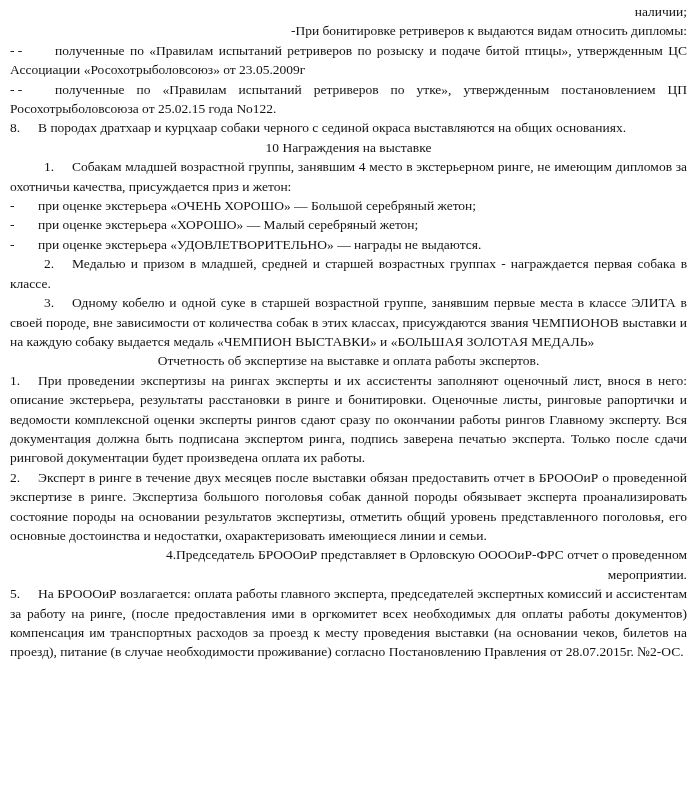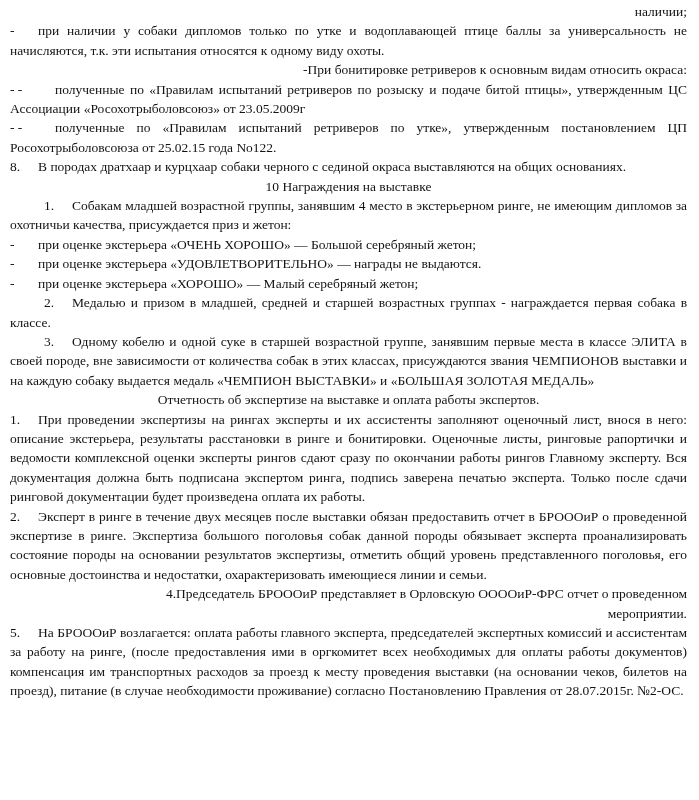--- a/index.html
+++ b/index.html
@@ -23,42 +23,41 @@
   .mk1 { width:28px; }
   .mk2 { width:45px; }
 </style>
 </head>
 <body>
 
 <div class="page">
 
   <p class="plain"><span>наличии;</span></p>
 
-  <p class="just"><span class="mk mk1">-</span><span>при наличии у собаки дипломов только по утке и водоплавающей птице баллы за универсальность не начисляются, т.к. эти испытания относятся к одному виду охоты.</span></p>
 
 
-  <p class="plain"><span class="mk mk1">-</span><span>При бонитировке ретриверов к основным видам относить окраса:</span></p>
+  <p class="plain"><span class="mk mk1">-</span><span>При бонитировке ретриверов к выдаются видам относить дипломы:</span></p>
 
   <p class="just"><span class="mk mk2">- -</span><span>полученные по «Правилам испытаний ретриверов по розыску и подаче битой птицы», утвержденным ЦС Ассоциации «Росохотрыболовсоюз» от 23.05.2009г</span></p>
 
   <p class="just"><span class="mk mk2">- -</span><span>полученные по «Правилам испытаний ретриверов по утке», утвержденным постановлением ЦП Росохотрыболовсоюза от 25.02.15 года No122.</span></p>
 
   <p class="just"><span class="mk mk1">8.</span><span>В породах дратхаар и курцхаар собаки черного с сединой окраса выставляются на общих основаниях.</span></p>
 
 
   <p class="center gap"><span>10 Награждения на выставке</span></p>
 
 
   <p class="tind"><span class="mk mk1">1.</span><span>Собакам младшей возрастной группы, занявшим 4 место в экстерьерном ринге, не имеющим дипломов за охотничьи качества, присуждается приз и жетон:</span></p>
 
   <p class="just"><span class="mk mk1">-</span><span>при оценке экстерьера «ОЧЕНЬ ХОРОШО» — Большой серебряный жетон;</span></p>
 
+  <p class="just"><span class="mk mk1">-</span><span>при оценке экстерьера «ХОРОШО» — Малый серебряный жетон;</span></p>
+
   <p class="just"><span class="mk mk1">-</span><span>при оценке экстерьера «УДОВЛЕТВОРИТЕЛЬНО» — награды не выдаются.</span></p>
-
-  <p class="just"><span class="mk mk1">-</span><span>при оценке экстерьера «ХОРОШО» — Малый серебряный жетон;</span></p>
 
   <p class="tind"><span class="mk mk1">2.</span><span>Медалью и призом в младшей, средней и старшей возрастных группах - награждается первая собака в классе.</span></p>
 
   <p class="tind"><span class="mk mk1">3.</span><span>Одному кобелю и одной суке в старшей возрастной группе, занявшим первые места в классе ЭЛИТА в своей породе, вне зависимости от количества собак в этих классах, присуждаются звания ЧЕМПИОНОВ выставки и на каждую собаку выдается медаль «ЧЕМПИОН ВЫСТАВКИ» и «БОЛЬШАЯ ЗОЛОТАЯ МЕДАЛЬ»</span></p>
 
 
   <p class="center gap"><span>Отчетность об экспертизе на выставке и оплата работы экспертов.</span></p>
 
   <p class="just"><span class="mk mk1">1.</span><span>При проведении экспертизы на рингах эксперты и их ассистенты заполняют оценочный лист, внося в него: описание экстерьера, результаты расстановки в ринге и бонитировки. Оценочные листы, ринговые рапортички и ведомости комплексной оценки эксперты рингов сдают сразу по окончании работы рингов Главному эксперту. Вся документация должна быть подписана экспертом ринга, подпись заверена печатью эксперта. Только после сдачи ринговой документации будет произведена оплата их работы.</span></p>
 

